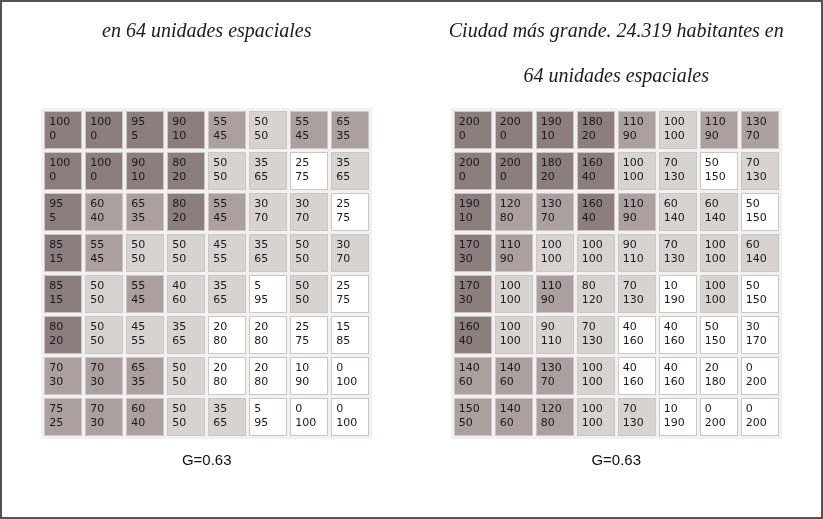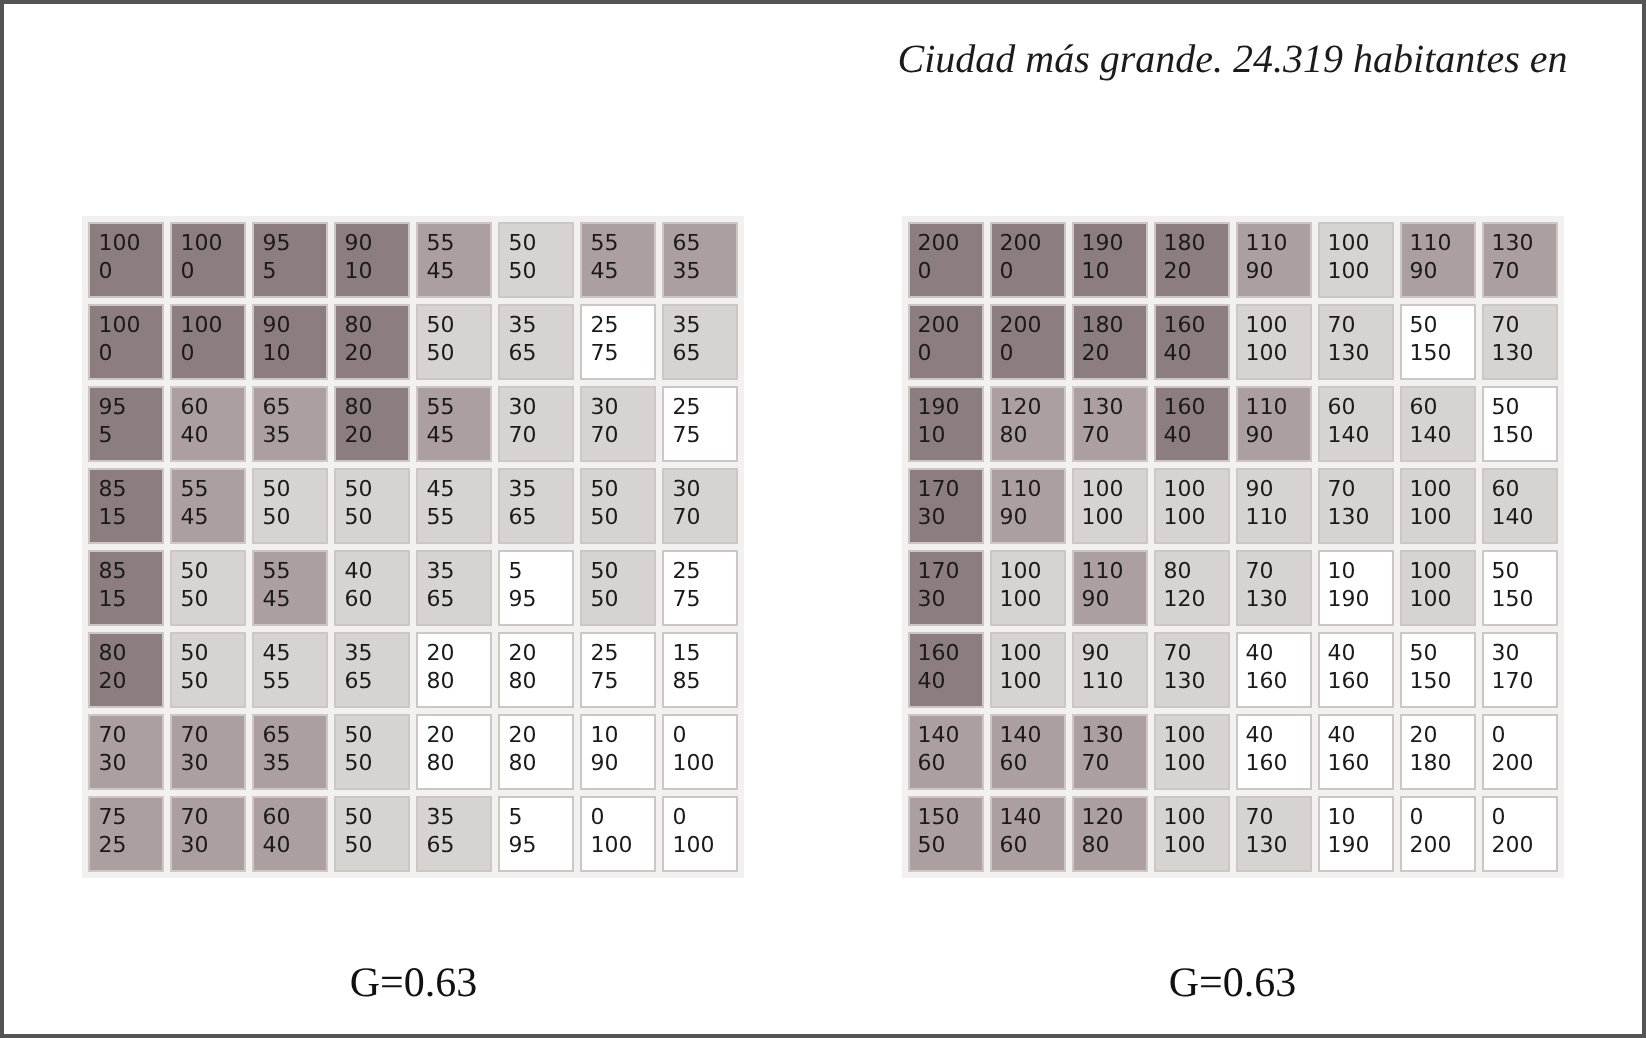--- a/index.html
+++ b/index.html
@@ -47,34 +47,35 @@
     box-sizing: border-box;
     border: 1px solid #ccc6c4;
     font-family: "DejaVu Sans", "Liberation Sans", sans-serif;
     font-size: 11px;
     line-height: 14px;
     color: #1a1a1a;
     padding: 3px 0 0 4px;
     overflow: hidden;
   }
   .gini-label {
-    font-family: Liberation Serif, serif;
-    font-size: 21px;
+    font-family: Liberation Sans, sans-serif;
+    font-size: 15px;
     color: #111111;
-    margin-top: 40px;
+    margin-top: 12px;
     text-align: center;
   }
 </style>
 </head>
 <body>
 
 <div class="frame">
 
   <div class="panel">
     <div class="panel-title">
+      <div>en 64 unidades espaciales</div>
     </div>
     <div class="city-grid">
         <div class="cell" style="background: rgb(140, 125, 126); color: rgb(26, 26, 26);">
           <div>100</div>
           <div>0</div>
         </div>
         <div class="cell" style="background: rgb(140, 125, 126); color: rgb(26, 26, 26);">
           <div>100</div>
           <div>0</div>
         </div>
@@ -326,20 +327,21 @@
           <div>0</div>
           <div>100</div>
         </div>
       </div>
     <div class="gini-label">G=0.63</div>
   </div>
 
   <div class="panel">
     <div class="panel-title">
       <div>Ciudad más grande. 24.319 habitantes en</div>
+      <div>64 unidades espaciales</div>
     </div>
     <div class="city-grid">
         <div class="cell" style="background: rgb(140, 125, 126); color: rgb(26, 26, 26);">
           <div>200</div>
           <div>0</div>
         </div>
         <div class="cell" style="background: rgb(140, 125, 126); color: rgb(26, 26, 26);">
           <div>200</div>
           <div>0</div>
         </div>

